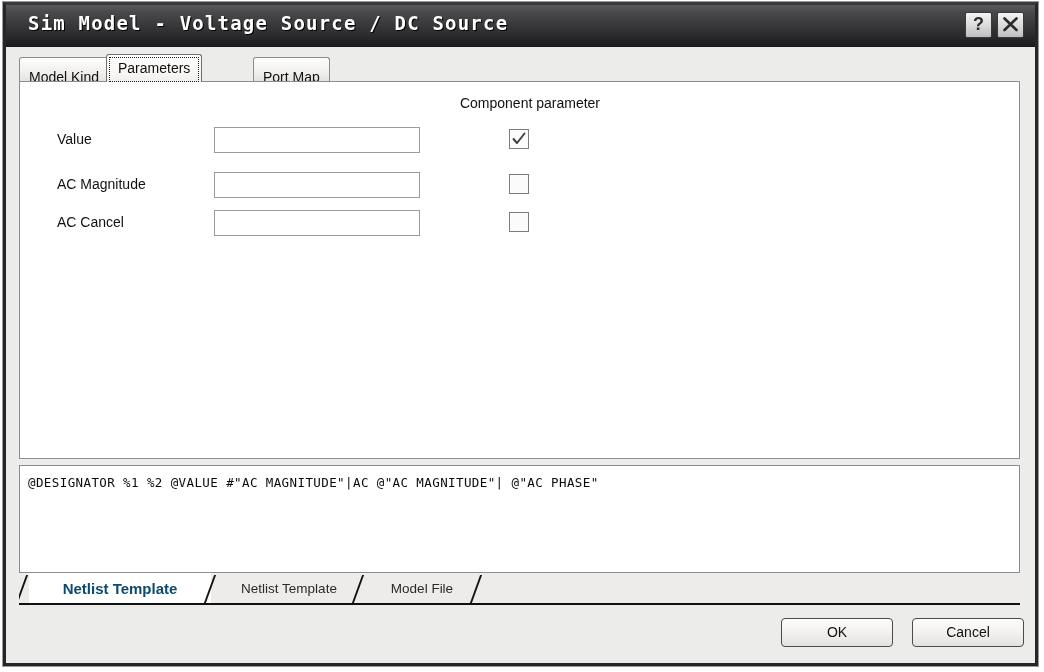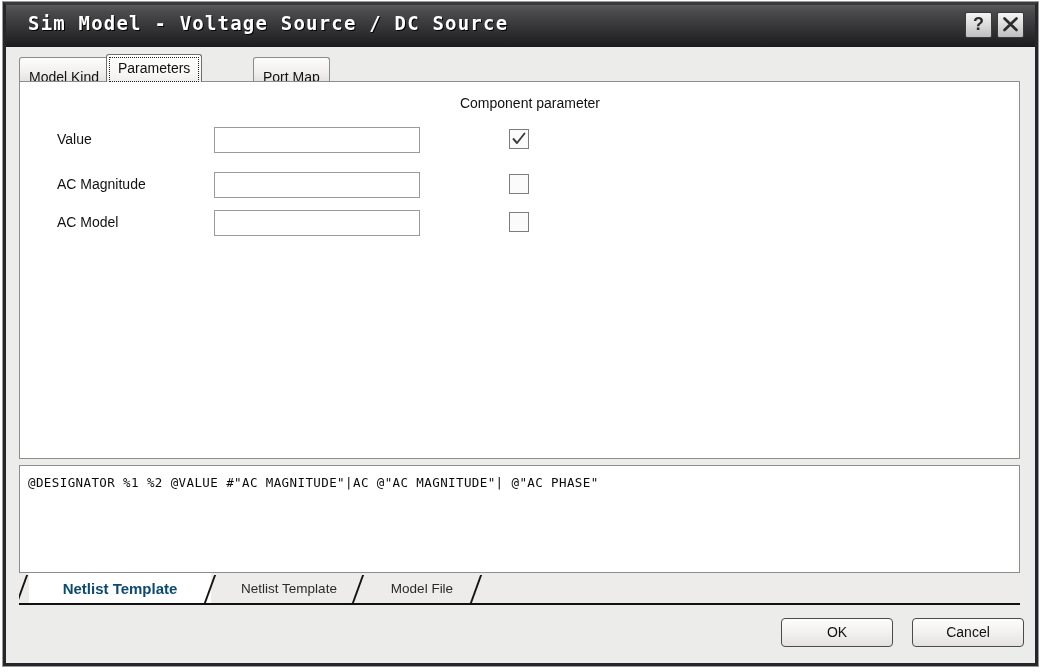--- a/index.html
+++ b/index.html
@@ -303,21 +303,21 @@
       <div class="flabel">Value</div>
       <input class="finput" type="text" value="" style="">
       <div class="fcheck">
         <svg width="14" height="14" viewBox="0 0 14 14">
           <path d="M1.5 7 L5 11 L12.5 1.5" stroke="#3d3d3d" stroke-width="1.9" fill="none" stroke-linecap="round" stroke-linejoin="round"></path>
         </svg>
       </div>
     </div>
 
     <div class="frow" style="top:128px;">
-      <div class="flabel">AC Model</div>
+      <div class="flabel">AC Cancel</div>
       <input class="finput" type="text" value="" style="">
       <div class="fcheck"></div>
     </div>
 
   </div>
 
   <div id="netlist">
     <div id="netlist-text">@DESIGNATOR %1 %2 @VALUE #"AC MAGNITUDE"|AC @"AC MAGNITUDE"| @"AC PHASE"</div>
   </div>
 

